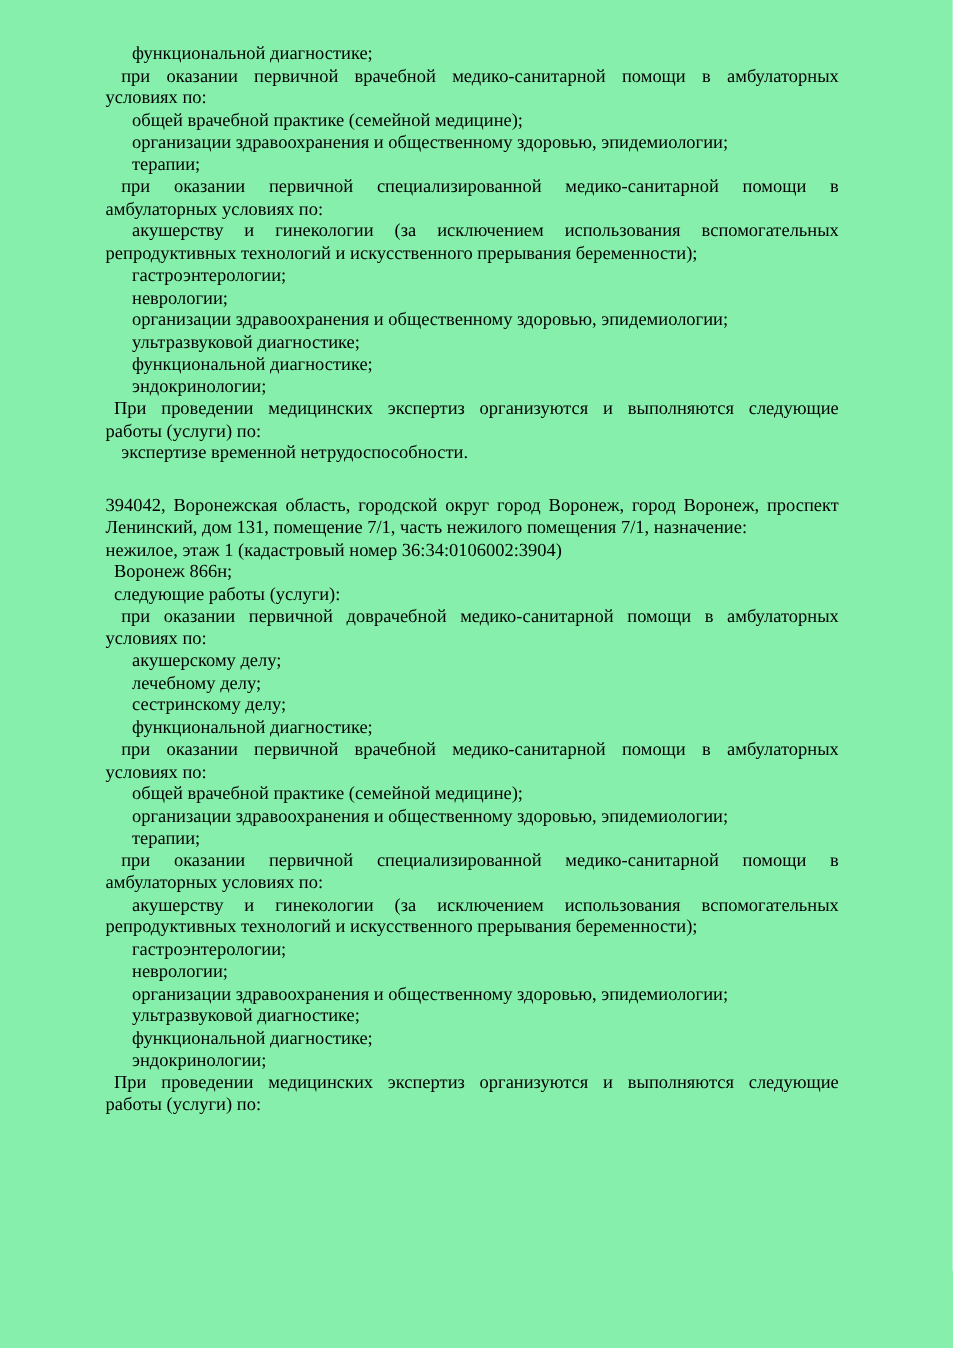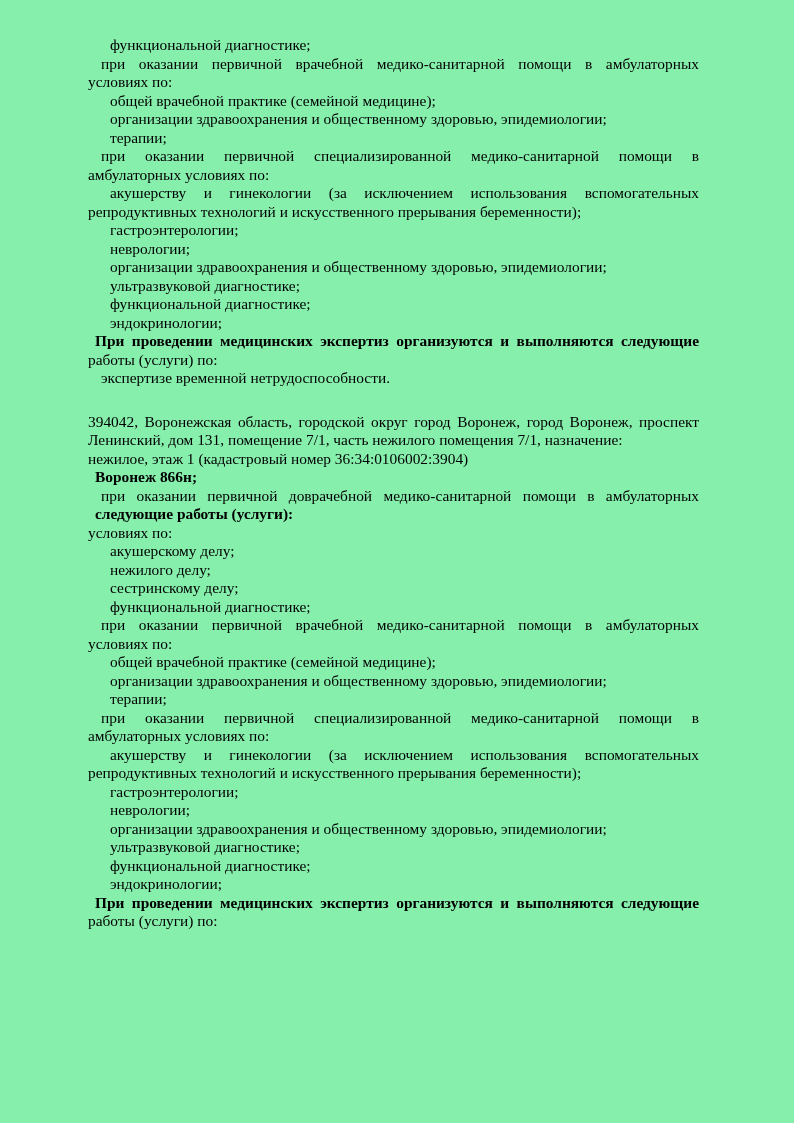--- a/index.html
+++ b/index.html
@@ -22,21 +22,21 @@
   }
   .block { width: 611px; }
   .block + .block { margin-top: 25px; }
   .line {
     white-space: nowrap;
     box-sizing: border-box;
     width: 611px;
   }
   
   .i0 { padding-left: 0; }
-  .i1 { padding-left: 7px; font-weight: bold; }
+  .i1 { padding-left: 7px; }
   .i2 { padding-left: 13px; }
   .i3 { padding-left: 22px; }
   
   .just {
     white-space: normal;
     text-align: justify;
     text-align-last: justify;
     overflow: hidden;
     max-height: 18.5px;
   }
@@ -65,25 +65,25 @@
         <div class="line i3">эндокринологии;</div>
         <div class="line i1 just">При проведении медицинских экспертиз организуются и выполняются следующие</div>
         <div class="line i0">работы (услуги) по:</div>
         <div class="line i2">экспертизе временной нетрудоспособности.</div>
       </div>
       <div class="block">
         <div class="line i0 just">394042, Воронежская область, городской округ город Воронеж, город Воронеж, проспект</div>
         <div class="line i0">Ленинский, дом 131, помещение 7/1, часть нежилого помещения 7/1, назначение:</div>
         <div class="line i0">нежилое, этаж 1 (кадастровый номер 36:34:0106002:3904)</div>
         <div class="line i1">Воронеж 866н;</div>
+        <div class="line i1">следующие работы (услуги):</div>
         <div class="line i2 just">при оказании первичной доврачебной медико-санитарной помощи в амбулаторных</div>
-        <div class="line i1">следующие работы (услуги):</div>
         <div class="line i0">условиях по:</div>
         <div class="line i3">акушерскому делу;</div>
-        <div class="line i3">нежилого делу;</div>
+        <div class="line i3">лечебному делу;</div>
         <div class="line i3">сестринскому делу;</div>
         <div class="line i3">функциональной диагностике;</div>
         <div class="line i2 just">при оказании первичной врачебной медико-санитарной помощи в амбулаторных</div>
         <div class="line i0">условиях по:</div>
         <div class="line i3">общей врачебной практике (семейной медицине);</div>
         <div class="line i3">организации здравоохранения и общественному здоровью, эпидемиологии;</div>
         <div class="line i3">терапии;</div>
         <div class="line i2 just">при оказании первичной специализированной медико-санитарной помощи в</div>
         <div class="line i0">амбулаторных условиях по:</div>
         <div class="line i3 just">акушерству и гинекологии (за исключением использования вспомогательных</div>

